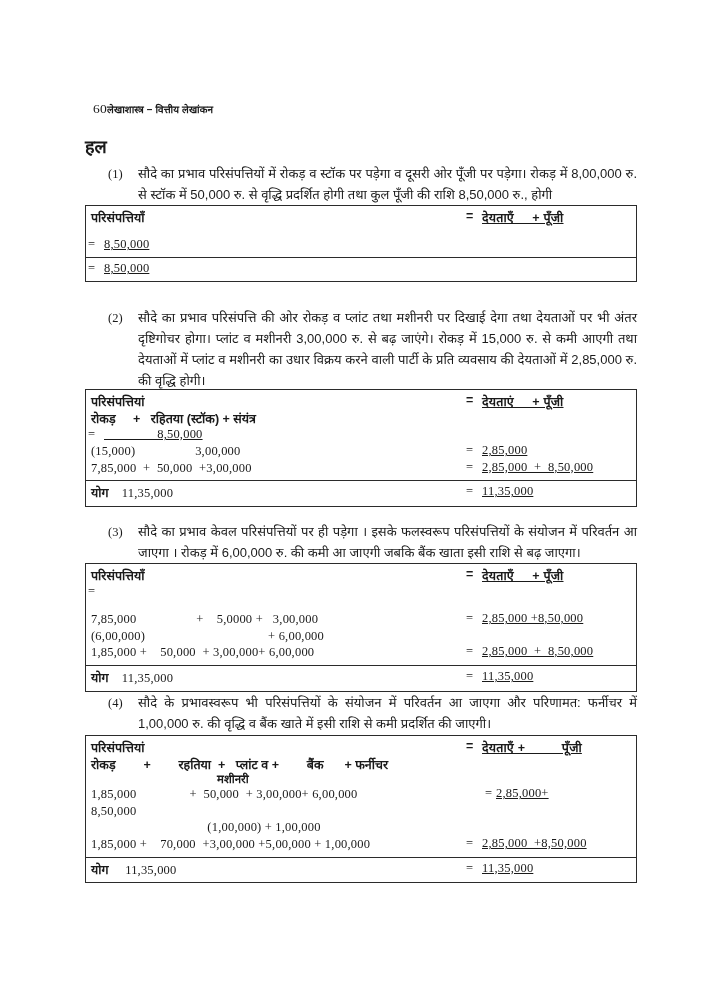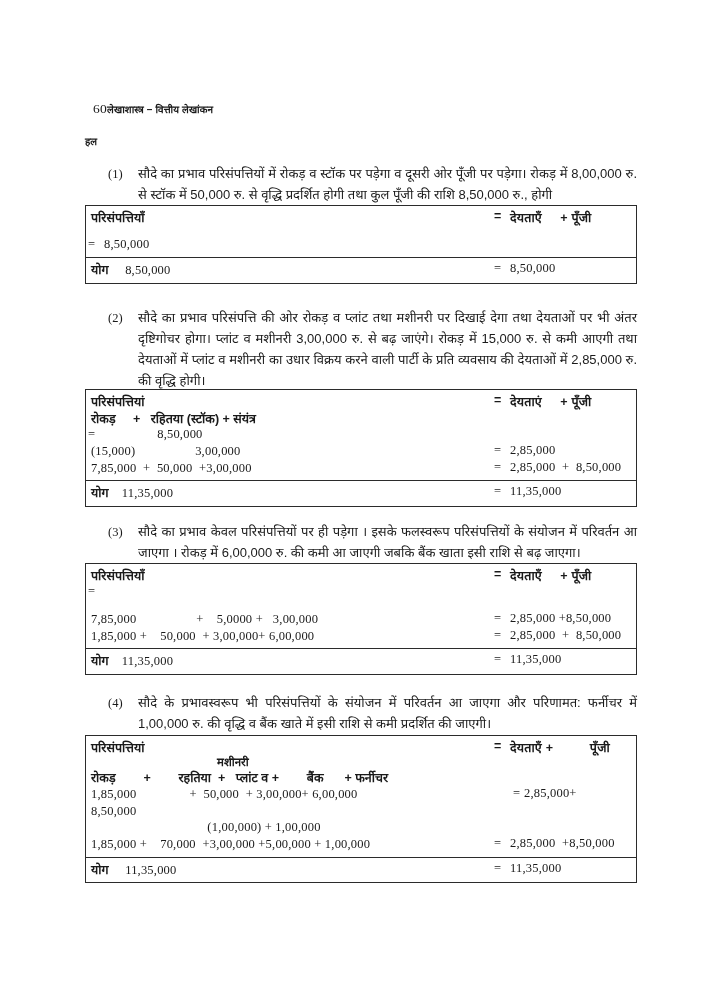--- a/index.html
+++ b/index.html
@@ -41,21 +41,21 @@
   .head-title {
     font-size: 10px;
     font-family: "Liberation Sans", "DejaVu Sans", sans-serif;
     font-weight: 600;
     letter-spacing: .1px;
   }
   .hal {
     position: absolute;
     left: 85px;
     top: 134px;
-    font-size: 10px;
+    font-size: 18px;
     font-family: "Liberation Sans", "DejaVu Sans", sans-serif;
     font-weight: 700;
   }
   
   .para {
     position: absolute;
     left: 108px;
     width: 529px;
     display: flex;
     align-items: flex-start;
@@ -89,21 +89,20 @@
   }
   .tbl .sumrow {
     border-top: 1.4px solid #2b2b2b;
     padding: 3px 0 4px 0;
   }
   .row {
     display: flex;
     align-items: flex-start;
     padding: 0 0 0 0;
     min-height: 16px;
-    gap: 28px;
   }
   .left {
     flex: 0 0 378px;
     width: 378px;
     position: relative;
     padding-left: 5px;
     box-sizing: border-box;
   }
   .right {
     flex: 1 1 auto;
@@ -117,20 +116,21 @@
     flex: 0 0 16px;
     width: 16px;
     text-align: left;
     font-family: "Liberation Serif", "DejaVu Serif", serif;
   }
   .rval {
     flex: 1 1 auto;
     white-space: pre;
     font-family: "Liberation Serif", "DejaVu Serif", serif;
     letter-spacing: .2px;
+    text-decoration: underline;
   }
   .hd {
     font-family: "Liberation Sans", "DejaVu Sans", sans-serif;
     font-weight: 700;
     font-size: 12.5px;
     white-space: pre;
   }
   .hd-rt {
     font-family: "Liberation Sans", "DejaVu Sans", sans-serif;
     font-weight: 700;
@@ -182,23 +182,20 @@
       <div class="spacer-line"></div>
       <div class="row">
         <div class="right">
           <span class="eq">=</span>
           <span class="rval">8,50,000</span>
         </div>
       </div>
     </div>
     <div class="sumrow">
       <div class="row">
-        <div class="left">
-          <span class="yog">योग</span><span class="num-line">     </span><span class="num-line">8,50,000</span>
-        </div>
         <div class="right">
           <span class="eq">=</span>
           <span class="rval">8,50,000</span>
         </div>
       </div>
     </div>
   </div>
 
   <div class="para" style="top:307px;">
     <span class="num">(2)</span>
@@ -277,20 +274,27 @@
       </div>
       <div class="spacer-line"></div>
       <div class="row">
         <div class="left"><span class="num-line">7,85,000                  +    5,0000 +   3,00,000</span></div>
         <div class="right">
           <span class="eq">=</span>
           <span class="rval">2,85,000 +8,50,000</span>
         </div>
       </div>
       <div class="row">
+        <div class="left"><span class="num-line">(6,00,000)                                     + 6,00,000</span></div>
+        <div class="right">
+          <span class="eq"></span>
+          <span class="rval"></span>
+        </div>
+      </div>
+      <div class="row">
         <div class="left"><span class="num-line">1,85,000 +    50,000  + 3,00,000+ 6,00,000</span></div>
         <div class="right">
           <span class="eq">=</span>
           <span class="rval">2,85,000  +  8,50,000</span>
         </div>
       </div>
     </div>
     <div class="sumrow">
       <div class="row">
         <div class="left">
@@ -313,22 +317,22 @@
     <div class="section">
       <div class="row">
         <div class="left"><span class="hd">परिसंपत्तियां</span></div>
         <div class="right">
           <span class="eq hd-rt">=</span>
           <span class="rval hd-rt">देयताएँ +          पूँजी</span>
         </div>
       </div>
       <div class="row">
         <div class="left">
+          <span class="hd">रोकड़        +        रहतिया  +   प्लांट व +        बैंक      + फर्नीचर</span>
           <span class="hd sub2" style="padding-left:126px;">मशीनरी</span>
-          <span class="hd">रोकड़        +        रहतिया  +   प्लांट व +        बैंक      + फर्नीचर</span>
         </div>
         <div class="right">
             <span class="eq"></span>
             <span class="rval"></span>
           </div>
       </div>
       <div class="row">
         <div class="left"><span class="num-line">1,85,000                +  50,000  + 3,00,000+ 6,00,000</span></div>
         <div class="right">
           <span class="eq" style="flex:0 0 26px;width:26px;text-align:right;padding-right:4px;">=</span>

